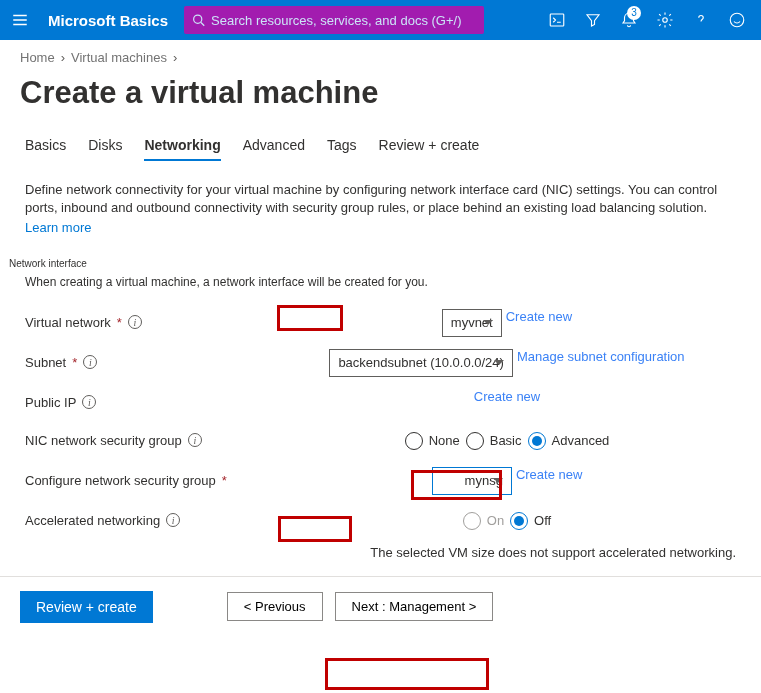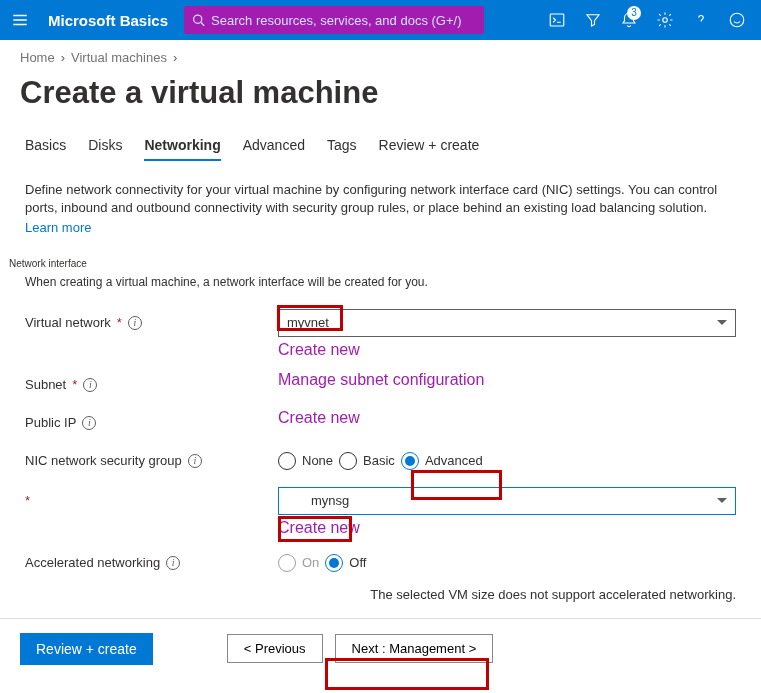--- a/index.html
+++ b/index.html
@@ -35,27 +35,27 @@
     
     .desc { padding: 14px 25px 4px; font-size: 13px; color: #323130; line-height: 1.4; }
     .desc a { color: #0078d4; text-decoration: none; cursor: pointer; display: block; padding-top: 2px; }
 
     
     .section-h { font-size: 10px; font-weight: 400; padding: 16px 9px 6px; }
     .section-sub { font-size: 12px; padding: 0 25px 14px; color: #323130; }
 
     
     .form-row { display: flex; align-items: flex-start; padding: 6px 25px; min-height: 38px; }
-    .form-label { width: 253px; font-size: 13px; display: flex; align-items: flex-end; gap: 6px; padding-top: 6px; }
+    .form-label { width: 253px; font-size: 13px; display: flex; align-items: center; gap: 6px; padding-top: 6px; }
     .form-label .req { color: #a4262c; }
-    .form-control { flex: 1; display: flex; flex-direction: column; gap: 4px; justify-content: center; }
+    .form-control { flex: 1; display: flex; flex-direction: row; gap: 4px; justify-content: center; }
     .select-box { border: 1px solid #605e5c; height: 28px; display: flex; align-items: center; padding: 0 8px; font-size: 13px; background: #fff; cursor: pointer; position: relative; }
     .select-box.blue { border-color: #0078d4; }
     .select-box .caret { position: absolute; right: 8px; width: 0; height: 0; border-left: 5px solid transparent; border-right: 5px solid transparent; border-top: 5px solid #605e5c; }
-    .link-small { color: #a21caf; font-size: 16px; cursor: pointer; }
+    .link-small { color: #3b82f6; font-size: 13px; cursor: pointer; }
 
     .radio-row { display: flex; align-items: center; gap: 6px; height: 28px; }
     .radio-opt { display: flex; align-items: center; gap: 6px; font-size: 13px; cursor: pointer; }
     .radio-circle { width: 18px; height: 18px; border: 1px solid #323130; border-radius: 50%; display: flex; align-items: center; justify-content: center; }
     .radio-circle.sel::after { content: ""; width: 10px; height: 10px; background: #0078d4; border-radius: 50%; }
     .radio-circle.sel { border-color: #0078d4; }
     .radio-circle.dis { border-color: #a19f9d; }
 
     .info-icon { width: 14px; height: 14px; border: 1px solid #605e5c; border-radius: 50%; display: inline-flex; align-items: center; justify-content: center; font-size: 10px; color: #605e5c; font-style: italic; font-family: serif; }
 
@@ -167,20 +167,24 @@
   </div>
 </div>
 
 <div class="form-row">
   <div class="form-label">
     <span>Subnet</span>
       <span class="req">*</span>
     <span class="info-icon">i</span>
   </div>
   <div class="form-control">
+    <div class="select-box">
+      <span>backendsubnet (10.0.0.0/24)</span>
+      <span class="caret"></span>
+    </div>
     <span class="link-small">Manage subnet configuration</span>
   </div>
 </div>
 
 <div class="form-row">
   <div class="form-label">
     <span>Public IP</span>
     <span class="info-icon">i</span>
   </div>
   <div class="form-control">
@@ -206,20 +210,21 @@
       <div class="radio-opt">
           <span class="radio-circle sel"></span>
           <span>Advanced</span>
         </div>
     </div>
   </div>
 </div>
 
 <div class="form-row">
   <div class="form-label">
+    <span>Configure network security group</span>
       <span class="req">*</span>
   </div>
   <div class="form-control">
     <div class="select-box blue">
       <span style="padding-left:24px;">mynsg</span>
       <span class="caret"></span>
     </div>
     <span class="link-small">Create new</span>
   </div>
 </div>

